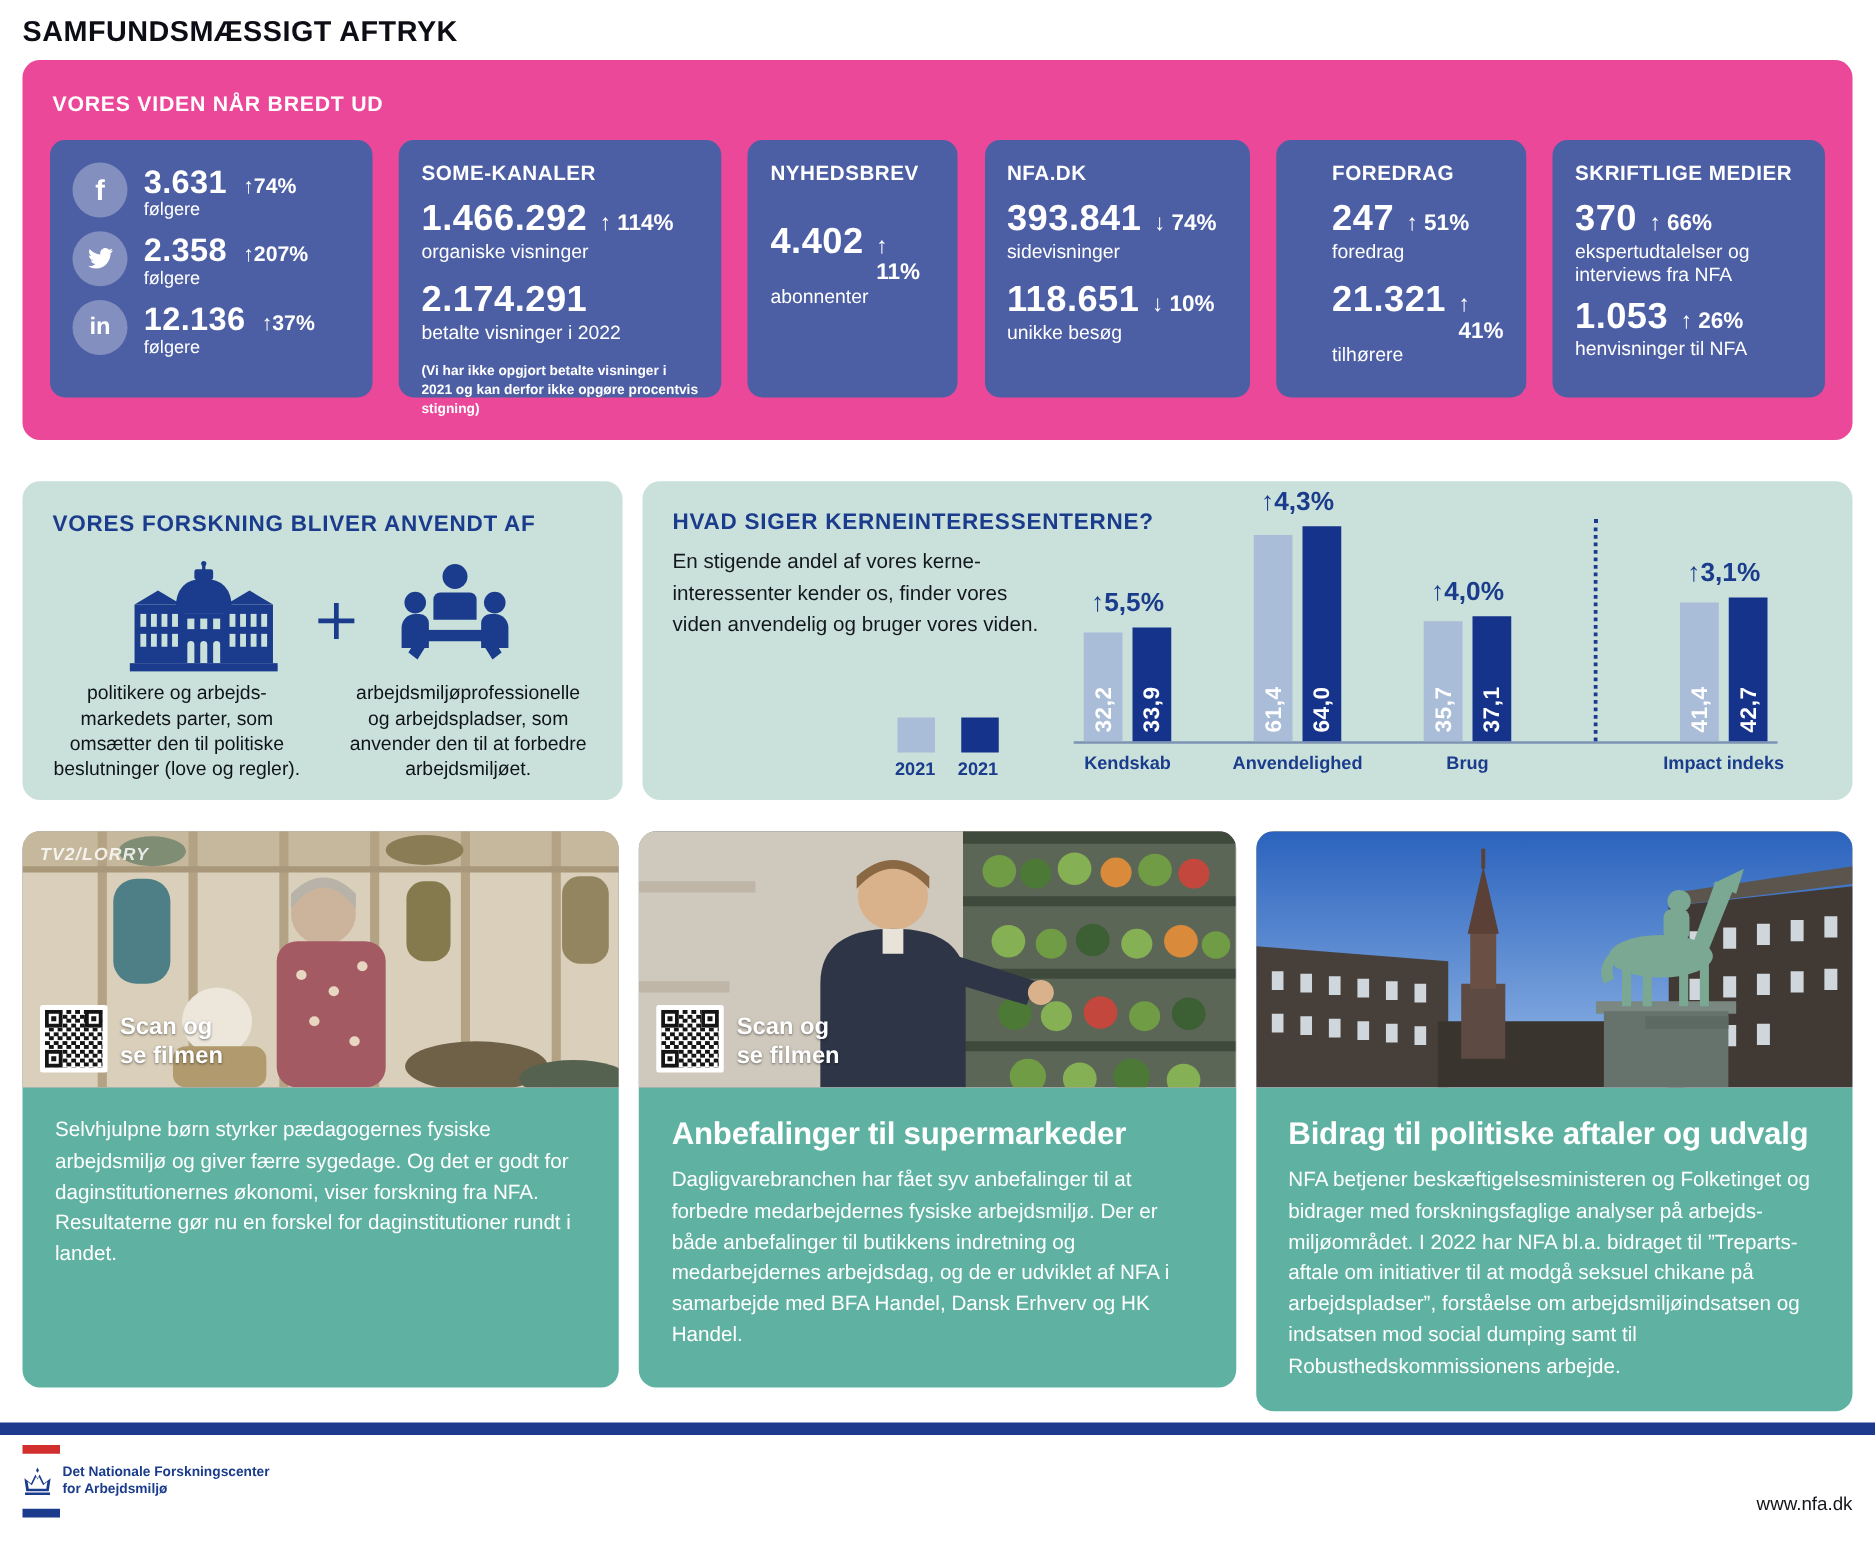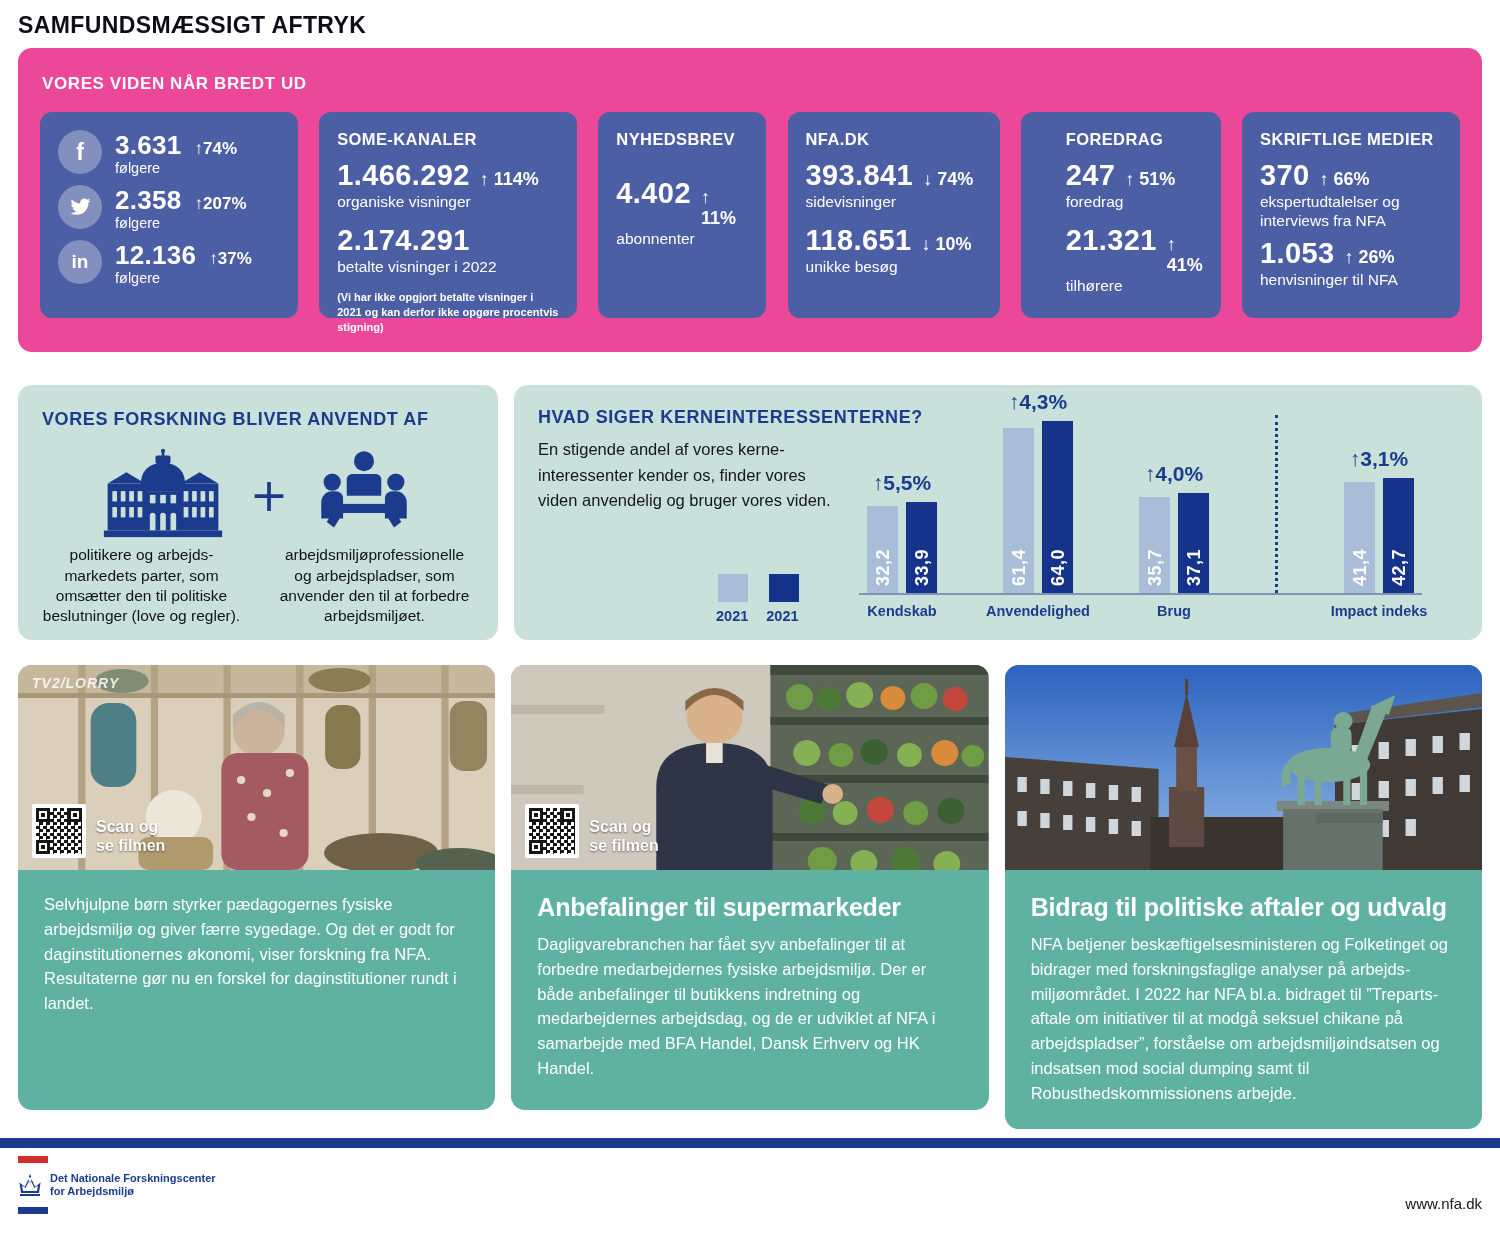--- a/index.html
+++ b/index.html
@@ -72,21 +72,21 @@
   .story-text { background:#5fb2a1; border-radius:0 0 14px 14px; padding:22px 26px 24px; min-height:240px; color:#fff; }
   .story-headline { font-size:25px; font-weight:800; line-height:1.2; margin-bottom:10px; letter-spacing:-.2px; }
   .story-body { font-size:16.5px; line-height:1.5; }
   .watermark { position:absolute; left:14px; top:10px; font-size:14px; font-weight:800; font-style:italic; color:rgba(255,255,255,.82); letter-spacing:1px; }
   .qr-wrap { position:absolute; left:14px; bottom:12px; display:flex; align-items:flex-end; gap:10px; }
   .qr { position:relative; width:54px; height:54px; background:#fff; border-radius:2px; }
   .qr-inner { position:absolute; inset:4px; background:repeating-conic-gradient(#151515 0% 25%, #ffffff 0% 50%) 0 0/7px 7px; }
   .qr-finder { position:absolute; width:14px; height:14px; border:3px solid #151515; background:#fff; }
   .qr-finder::after { content:""; position:absolute; inset:2px; background:#151515; }
   .qr-finder.tl { left:4px; top:4px; } .qr-finder.tr { right:4px; top:4px; } .qr-finder.bl { left:4px; bottom:4px; }
-  .qr-caption { font-size:16px; font-weight:800; color:#fff; line-height:1.18; white-space:pre-line; padding-bottom:2px; text-shadow:0 1px 2px rgba(0,0,0,.5); }
+  .qr-caption { font-size:19px; font-weight:800; color:#fff; line-height:1.18; white-space:pre-line; padding-bottom:2px; text-shadow:0 1px 2px rgba(0,0,0,.5); }
 
   
   .footer-bar { position:absolute; left:0; top:1138px; width:1500px; height:10px; background:#1d3a8f; }
   .footer { position:absolute; left:18px; right:18px; top:1156px; height:66px; }
   .logo-block { position:absolute; left:0; top:0; }
   .logo-red-bar { width:30px; height:7px; background:#d12e2e; }
   .logo-mid { display:flex; align-items:center; margin-top:9px; }
   .logo-crown { width:24px; height:22px; margin-right:8px; }
   .logo-crown svg { width:24px; height:22px; fill:#1b3c8c; }
   .logo-name { font-size:11px; font-weight:800; color:#1b3c8c; line-height:1.18; }

